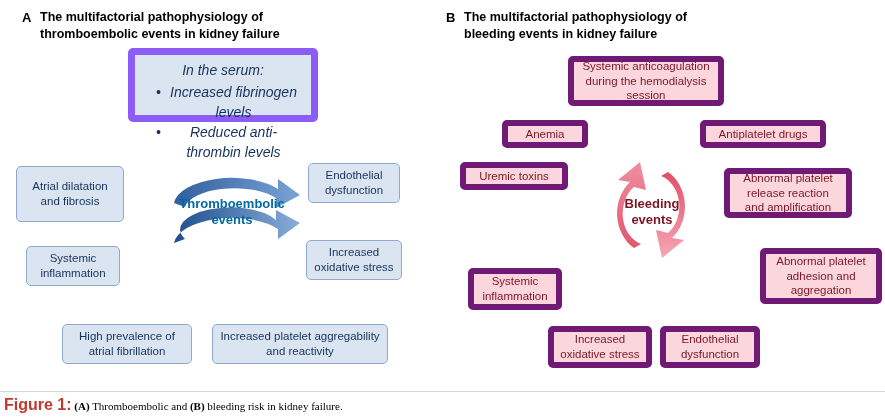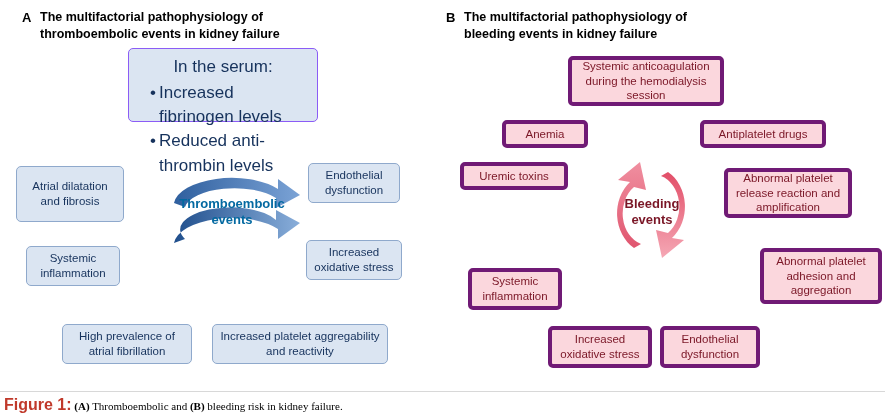--- a/index.html
+++ b/index.html
@@ -44,32 +44,33 @@
     line-height: 1.28;
     padding: 4px 6px;
   }
   .blue-box {
     background: #dbe5f2;
     border: 1px solid #8fa9cc;
     color: #16325c;
   }
   .blue-box-serum {
     background: #dbe5f2;
-    border: 1px solid #8b5cf6;
+    border: 7px solid #8b5cf6;
     color: #16325c;
     text-align: left;
     justify-content: flex-start;
     align-items: flex-start;
     padding: 6px 9px;
-    font-size: 17px;
+    font-size: 14px;
     line-height: 1.42;
+    font-style: italic;
   }
   .pink-box {
     background: #fbd7dd;
-    border: 4px solid #701a75;
+    border: 6px solid #701a75;
     color: #7a1626;
   }
   .center-label {
     position: absolute;
     text-align: center;
     font-weight: bold;
     font-size: 13px;
     line-height: 1.25;
     color: #0369a1;
   }
@@ -101,20 +102,21 @@
     height: 1px;
     background: #d8d8d8;
   }
   svg.cycle {
     position: absolute;
   }
   ul.serum-list {
     margin: 2px 0 0 0;
     padding-left: 12px;
     list-style: none;
+    text-align: center;
   }
   ul.serum-list li {
     position: relative;
     padding-left: 9px;
   }
   ul.serum-list li:before {
     content: "\2022";
     position: absolute;
     left: 0;
     top: 0;

